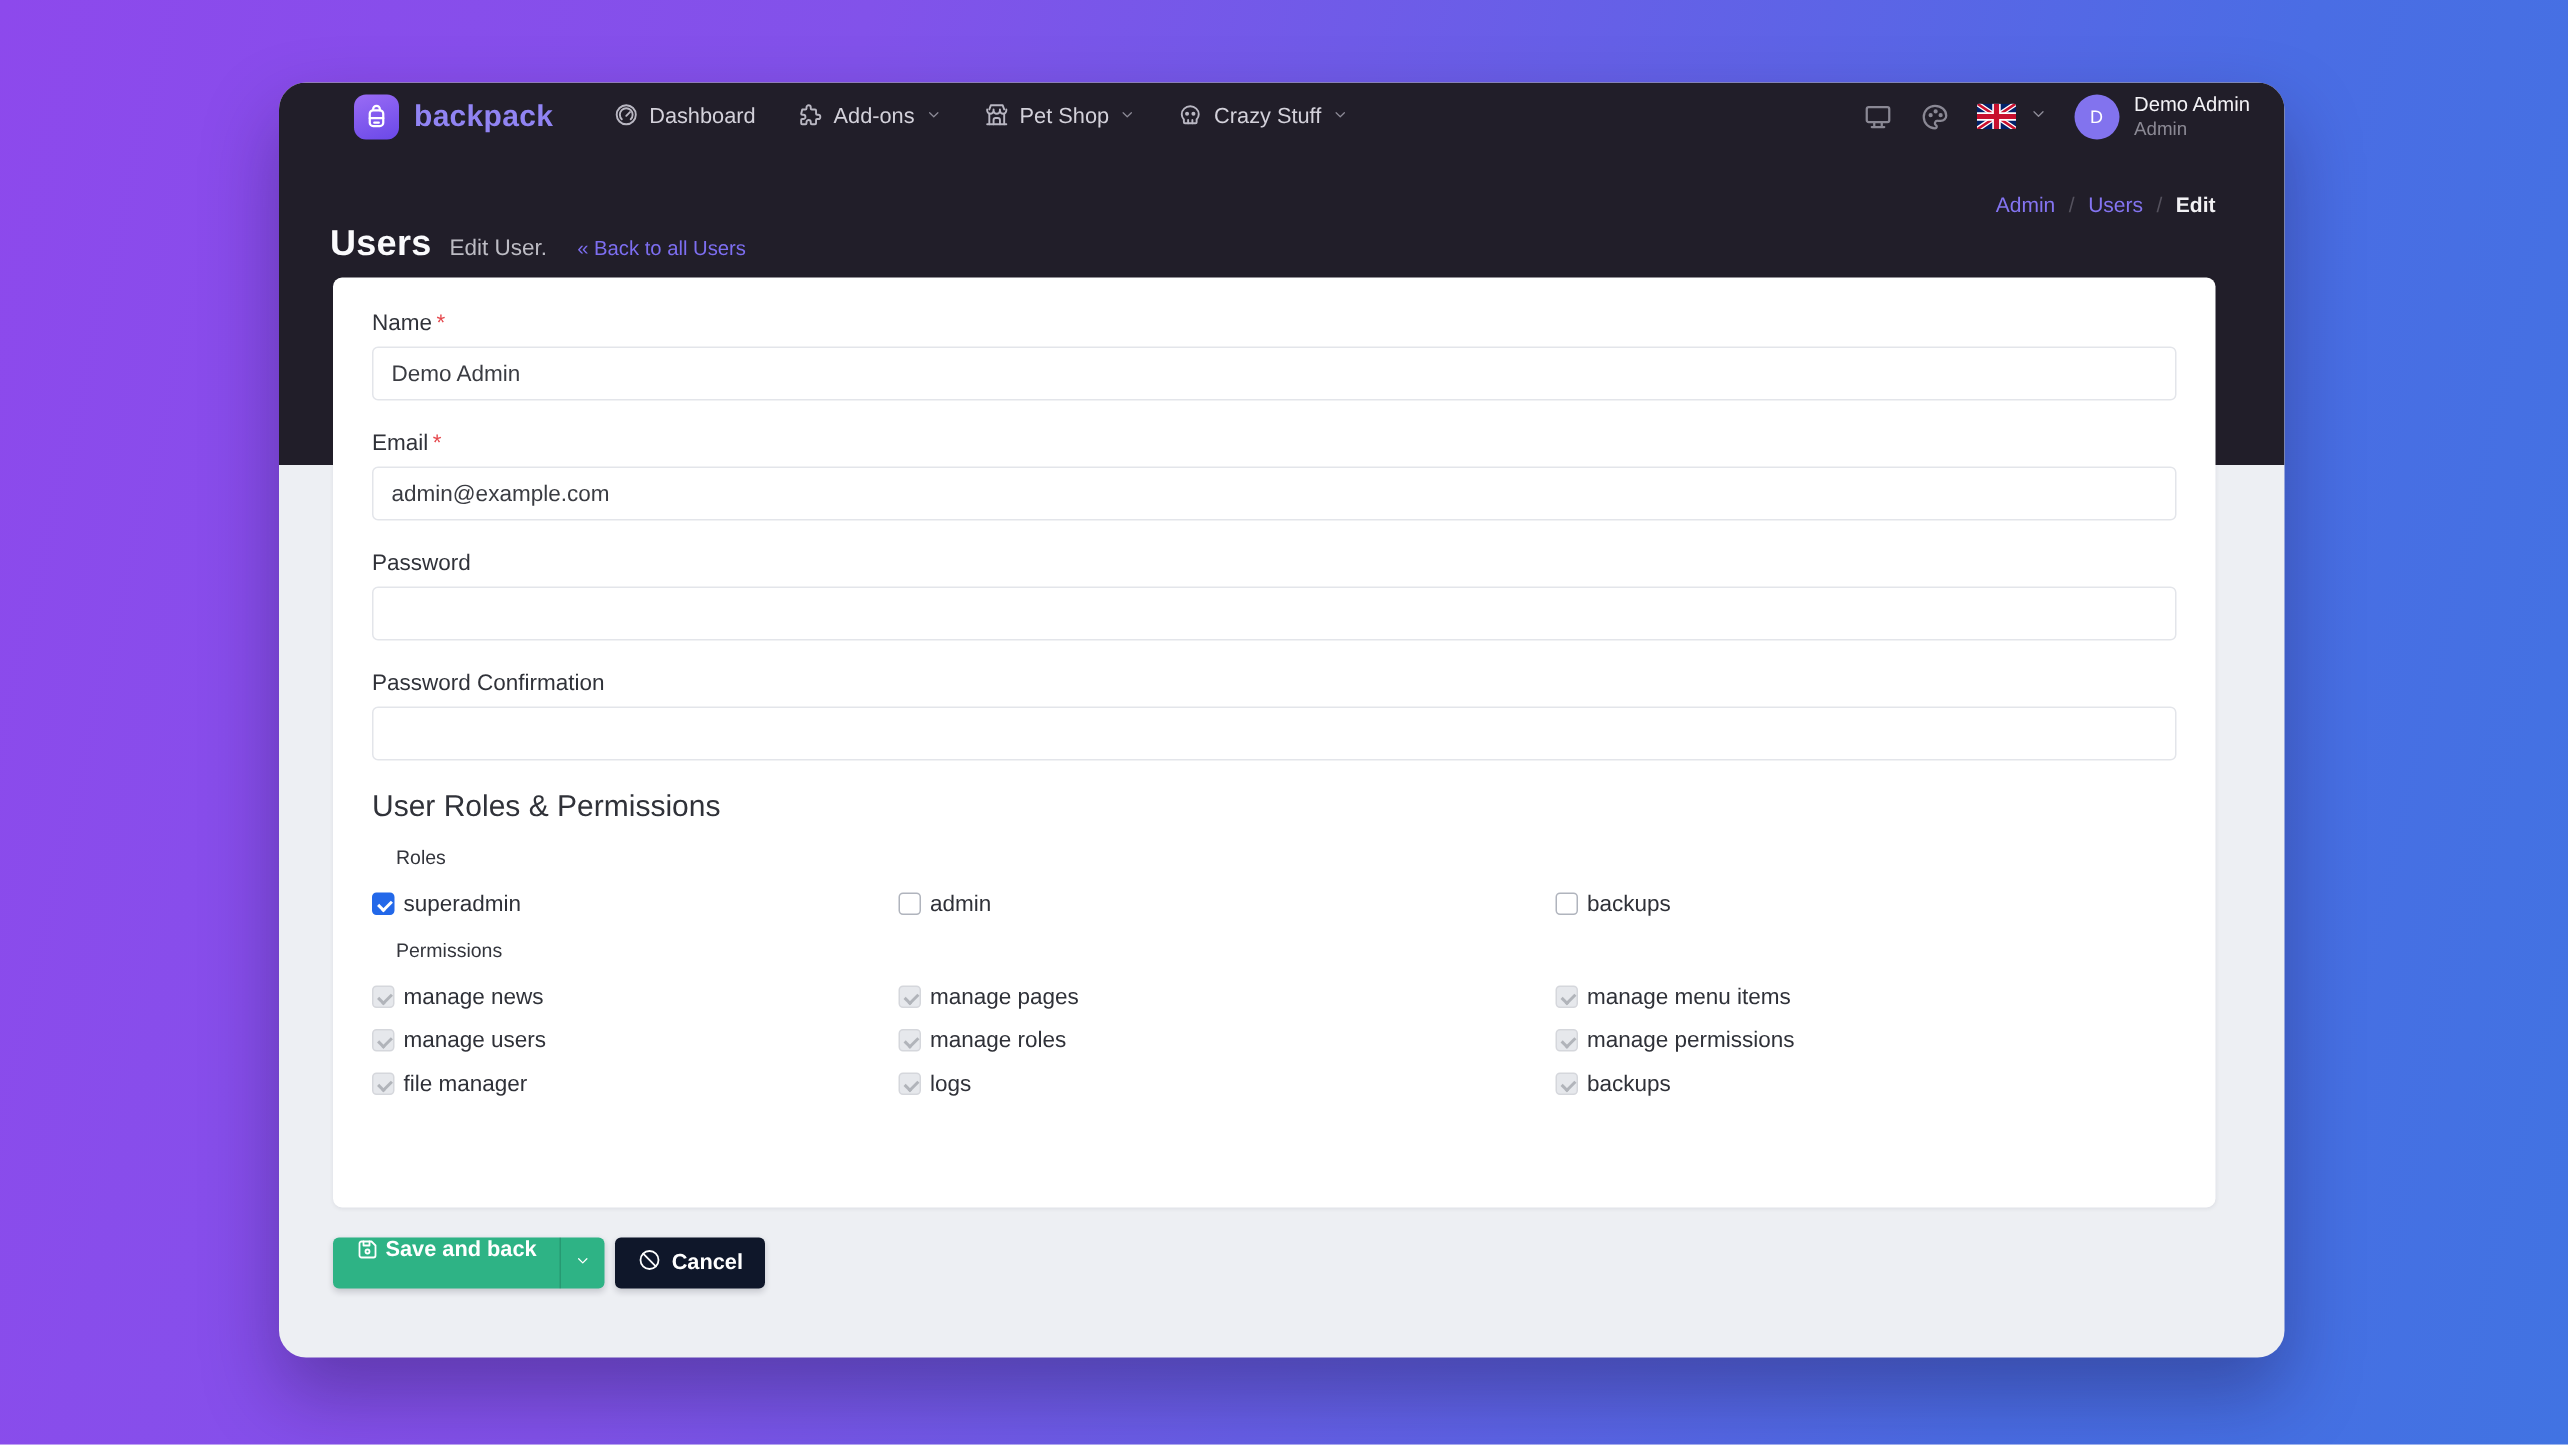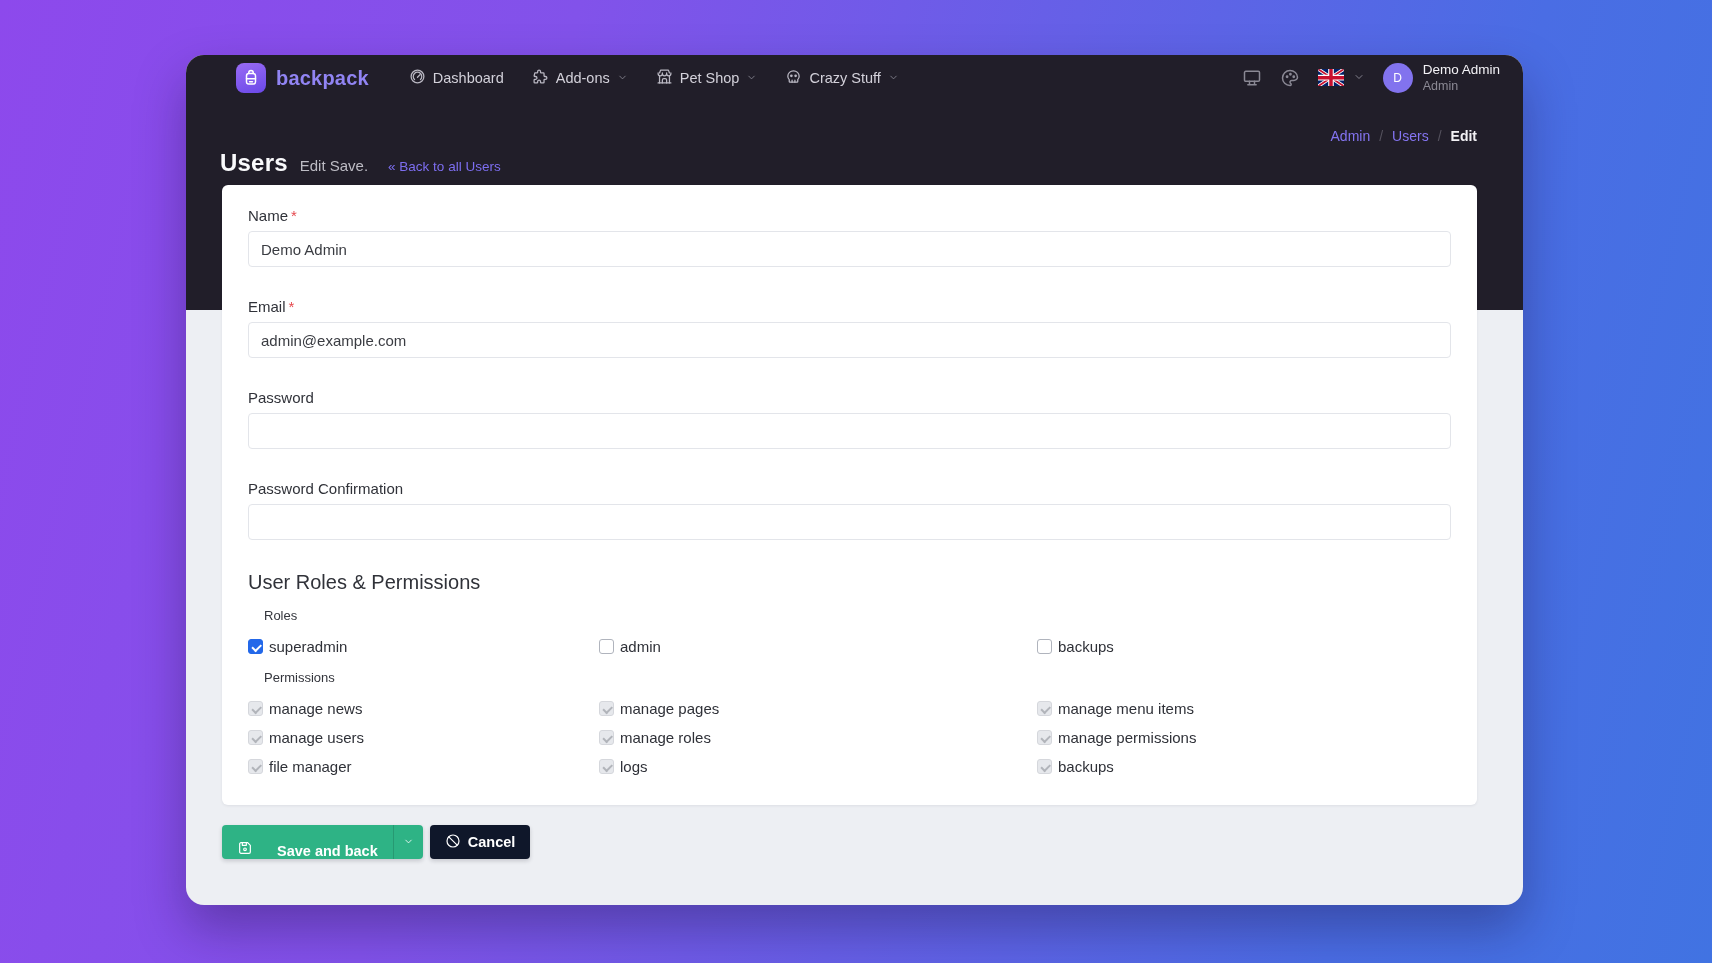--- a/index.html
+++ b/index.html
@@ -42,41 +42,41 @@
   .crumb-link { color:#8474f1; text-decoration:none; cursor:pointer; }
   .crumb-sep { color:#55525e; }
   .crumb-current { color:#f2f1f4; font-weight:700; }
   .page-header { position:absolute; left:34px; top:94px; display:flex; align-items:baseline; gap:12px; }
   .page-title { font-size:24px; font-weight:700; color:#fafafc; letter-spacing:.2px; }
   .page-subtitle { font-size:15px; color:#bdbcc4; }
   .back-link { font-size:13.5px; color:#7d6ef0; text-decoration:none; margin-left:8px; cursor:pointer; }
 
   
   .panel { position:absolute; left:36px; top:130px; width:1255px; height:620px; background:#fff; border-radius:6px; box-shadow:0 1px 3px rgba(20,20,40,.07); padding:22px 26px; }
-  .field { margin-bottom:31px; }
+  .field { margin-bottom:20px; }
   .field-label { display:block; font-size:15px; color:#303239; margin-bottom:7px; }
   .req { color:#e5484d; margin-left:3px; }
   .text-input { width:100%; height:36px; border:1px solid #e3e5ea; border-radius:4px; padding:0 12px; font-size:15px; color:#3a3c42; font-family:inherit; outline:none; background:#fff; }
   .section-heading { font-size:20px; color:#303239; margin-bottom:14px; }
   .sub-heading { font-size:13px; color:#33353c; margin:0 0 13px 16px; }
   .cb-grid { display:grid; grid-template-columns:351px 438px 1fr; margin-left:0; row-gap:8px; margin-bottom:13px; }
   .cb-item { display:flex; align-items:center; gap:6px; height:21px; font-size:15px; color:#2f3138; }
   .cb { width:15px; height:15px; border-radius:3px; position:relative; flex:none; cursor:pointer; }
   .cb.unchecked { background:#fff; border:1px solid #b0b4bd; }
   .cb.checked { background:#2368e9; border:1px solid #2368e9; }
   .cb.checked::after, .cb.disabled-checked::after { content:""; position:absolute; left:3px; top:3.5px; width:7px; height:3.5px; border-left:2px solid #fff; border-bottom:2px solid #fff; transform:rotate(-45deg); }
   .cb.disabled-checked { background:#e6e8ec; border:1px solid #d5d7dc; cursor:default; }
   .cb.disabled-checked::after { border-color:#b1b4ba; }
 
   
   .actions { position:absolute; left:36px; top:770px; display:flex; gap:7px; }
   .btn { height:34px; border:none; border-radius:4px; display:flex; align-items:center; color:#fff; font-size:14.5px; font-weight:700; font-family:inherit; cursor:pointer; box-shadow:0 2px 4px rgba(20,20,40,.18); }
   .btn svg { width:16px; height:16px; stroke:#fff; }
   .btn-save { background:#2eb385; padding:0; }
-  .btn-save .main { display:flex; align-items:flex-end; gap:24px; padding:0 15px; height:100%; }
+  .btn-save .main { display:flex; align-items:flex-start; gap:4px; padding:0 15px; height:100%; }
   .btn-save .split { width:30px; height:100%; display:flex; align-items:center; justify-content:center; border-left:1px solid rgba(0,0,0,.14); }
   .btn-save .split svg { width:11px; height:11px; }
   .btn-cancel { background:#0f172a; gap:7px; padding:0 15px; }
   svg.sicon { fill:none; stroke-width:1.8; stroke-linecap:round; stroke-linejoin:round; }
 </style>
 </head>
 <body>
 
 <div class="card">
   <div class="dark-header"></div>
@@ -174,21 +174,21 @@
   <div class="breadcrumb" id="breadcrumb">
       <a class="crumb-link">Admin</a>
       <span class="crumb-sep">/</span>
       <a class="crumb-link">Users</a>
       <span class="crumb-sep">/</span>
       <span class="crumb-current">Edit</span>
     </div>
 
   <div class="page-header">
     <span class="page-title">Users</span>
-    <span class="page-subtitle">Edit Save.</span>
+    <span class="page-subtitle">Edit User.</span>
     <a class="back-link">« Back to all Users</a>
   </div>
 
   <div class="panel">
     <div id="fields">
         <div class="field">
     <label class="field-label"><span class="lbl-text">Name</span><span class="req">*</span></label>
     <input class="text-input" type="text" value="Demo Admin" style="">
   </div>
         <div class="field">

